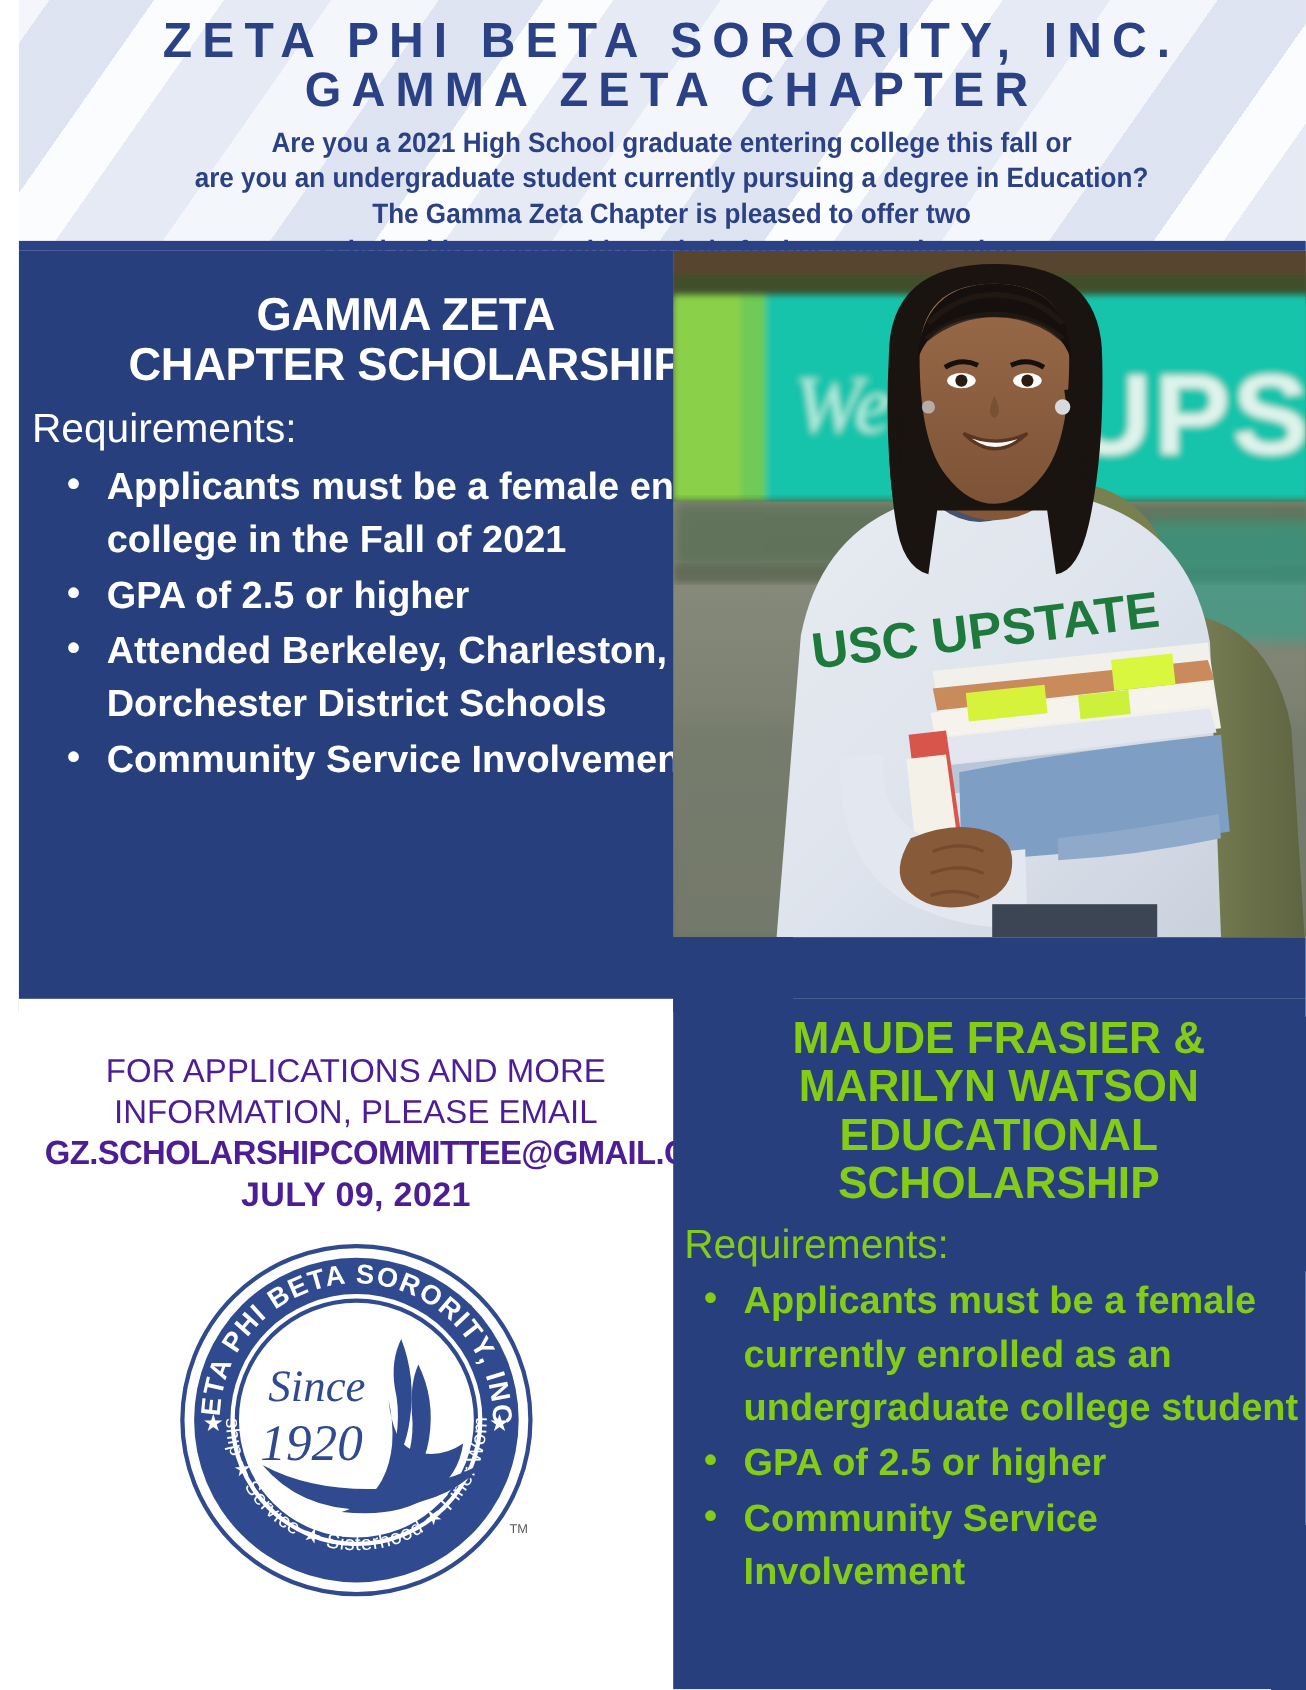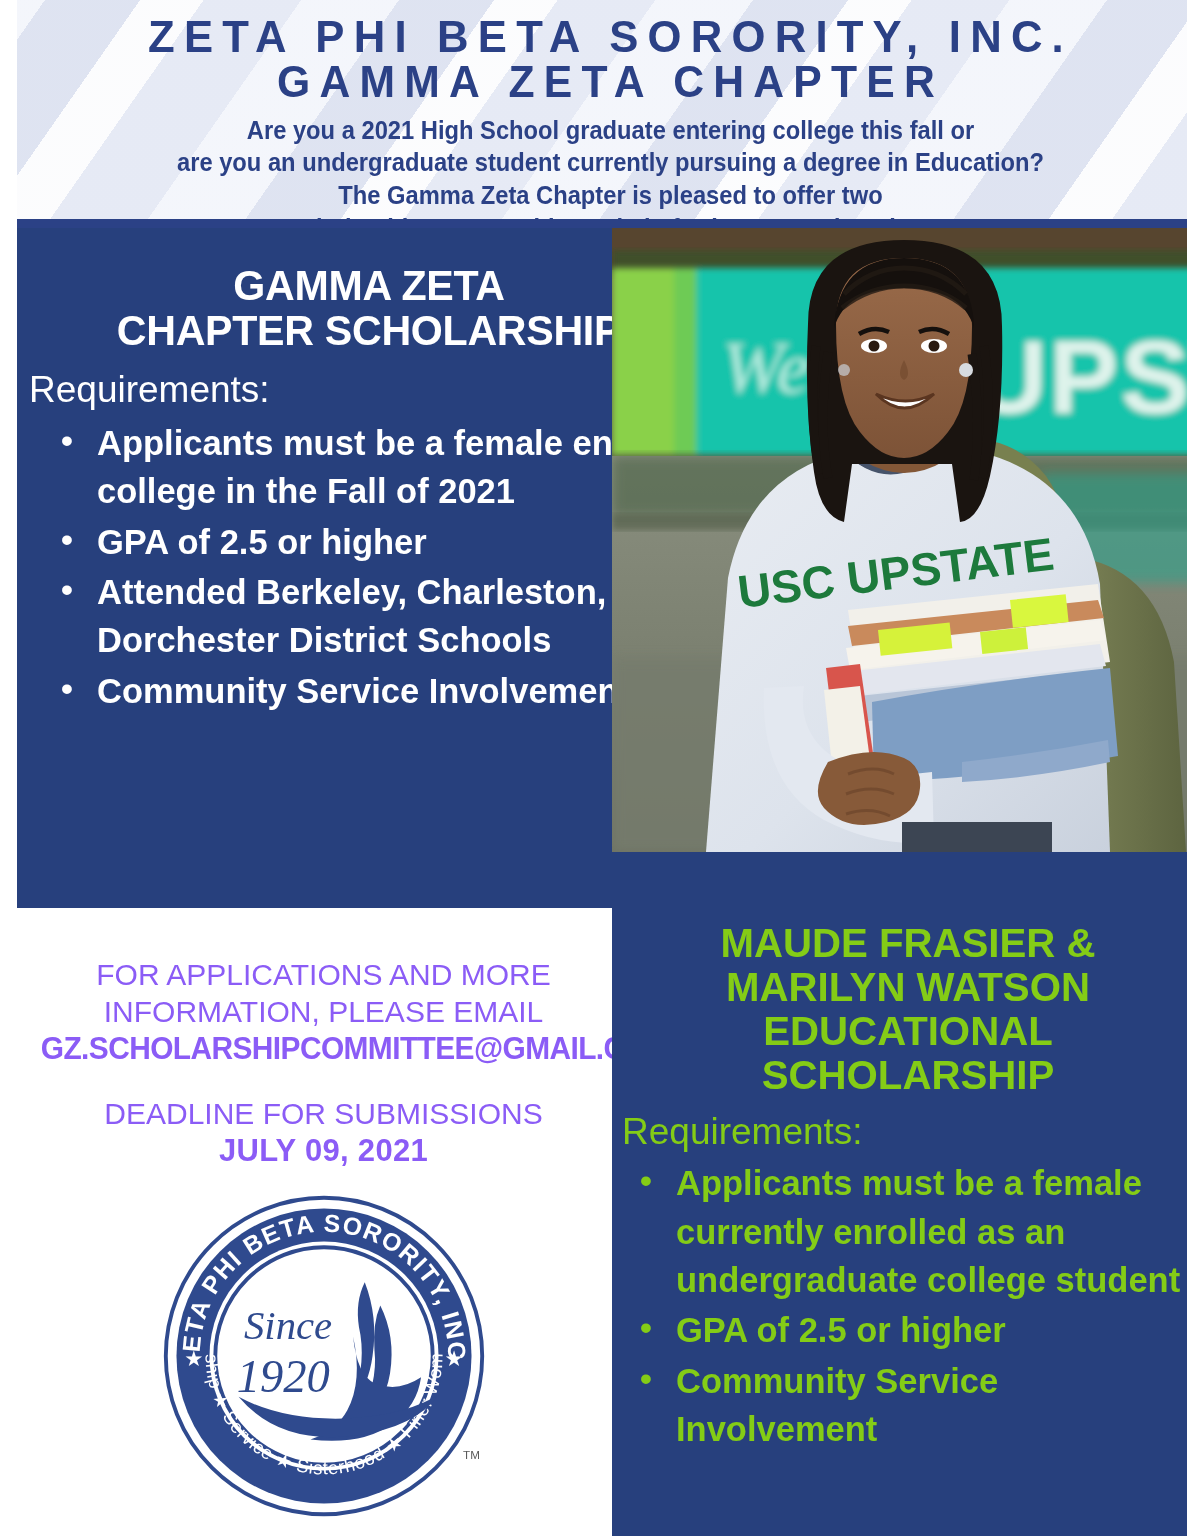--- a/index.html
+++ b/index.html
@@ -141,21 +141,21 @@
     width: 592px; height: 56px;
     background: #27407d;
   }
 
   
   .contact-block {
     position: absolute;
     left: 0; top: 908px;
     width: 595px; height: 628px;
     background: #ffffff;
-    color: #8b5cf6;
+    color: #4c1d95;
     text-align: center;
     padding-left: 18px;
   }
   .contact-line {
     font-size: 30px;
     line-height: 1.24;
     padding-top: 0;
   }
   .contact-top { padding-top: 48px; }
   .contact-email {
@@ -359,21 +359,20 @@
       <rect x="290" y="594" width="150" height="30" fill="#3c4553"></rect>
     </svg>
   </div>
 
   <div class="panel-right-strip"></div>
 
   <div class="contact-block">
     <div class="contact-line contact-top">FOR APPLICATIONS AND MORE</div>
     <div class="contact-line">INFORMATION, PLEASE EMAIL</div>
     <div class="contact-email">GZ.SCHOLARSHIPCOMMITTEE@GMAIL.COM</div>
-    <div class="contact-deadline-label">DEADLINE FOR SUBMISSIONS</div>
     <div class="contact-deadline-date">JULY 09, 2021</div>
 
     <div class="seal-wrap">
       <svg class="seal" viewBox="0 0 340 340">
         <defs>
           <path id="arcTop" d="M 42 170 A 128 128 0 0 1 298 170"></path>
           <path id="arcBot" d="M 48 170 A 122 122 0 0 0 292 170"></path>
         </defs>
         <circle cx="170" cy="170" r="166" fill="#ffffff"></circle>
         <circle cx="170" cy="170" r="163" fill="none" stroke="#2f4a8e" stroke-width="4"></circle>

